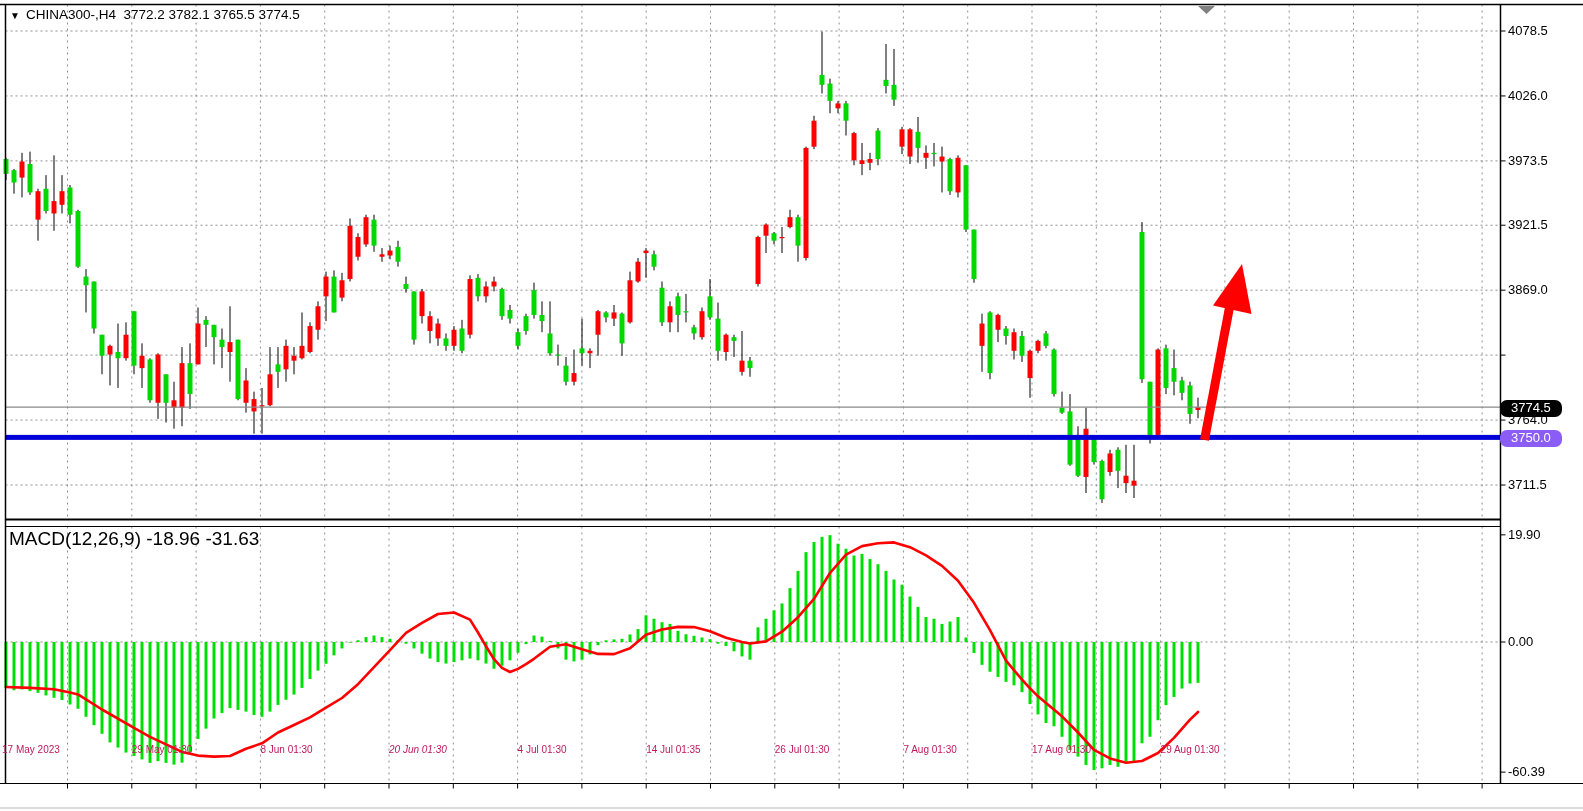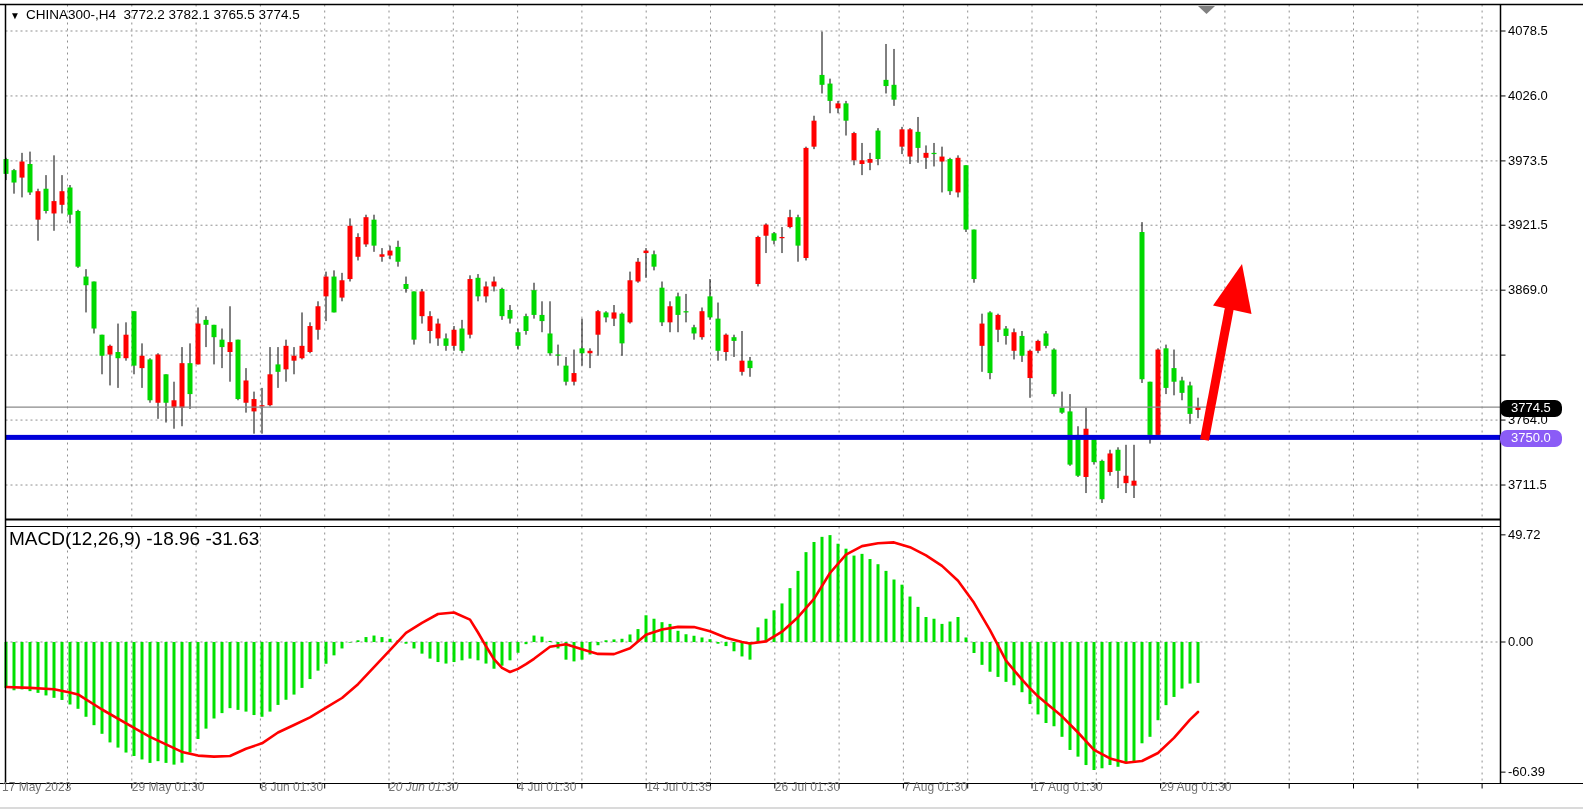--- a/index.html
+++ b/index.html
@@ -4,21 +4,21 @@
 <style>
   html,body{margin:0;padding:0;background:#fff;}
   #window{position:relative;width:1583px;height:811px;background:#fff;overflow:hidden;
           font-family:"Liberation Sans",sans-serif;}
   #chart-svg{position:absolute;left:0;top:0;}
   .overlay-label{position:absolute;font-size:19px;color:#000;white-space:nowrap;}
   #title-bar{left:10px;top:7px;font-size:13.5px;}
   #title-bar .tri{font-size:10px;margin-right:6px;cursor:pointer;}
   #macd-label{left:9px;top:528px;}
   .axis-label{position:absolute;font-size:13px;color:#000;white-space:nowrap;}
-  .date-label{position:absolute;font-size:12px;color:#737373;white-space:nowrap;top:780px;}
+  .date-label{position:absolute;font-size:10px;color:#be185d;white-space:nowrap;top:744px;}
   .price-marker{position:absolute;left:1500px;width:62px;height:17px;color:#fff;
                 font-size:13px;line-height:15px;padding-left:11px;box-sizing:border-box;border-radius:7px;}
   #current-price-marker{background:#000;}
   #level-price-marker{background:#8b5cf6;}
 </style>
 </head>
 <body>
 
 <div id="window">
   <svg id="chart-svg" width="1583" height="811">
@@ -586,21 +586,21 @@
       <span class="axis-label" style="left: 1508px; top: 23px;">4078.5</span>
       <span class="axis-label" style="left: 1508px; top: 87.9477px;">4026.0</span>
       <span class="axis-label" style="left: 1508px; top: 152.895px;">3973.5</span>
       <span class="axis-label" style="left: 1508px; top: 217.225px;">3921.5</span>
       <span class="axis-label" style="left: 1508px; top: 282.172px;">3869.0</span>
       <span class="axis-label" style="left: 1598px; top: 347.12px;">3816.5</span>
       <span class="axis-label" style="left: 1508px; top: 412.068px;">3764.0</span>
       <span class="axis-label" style="left: 1508px; top: 477.016px;">3711.5</span>
     </div>
   <div id="macd-axis">
-      <span class="axis-label" style="left: 1508px; top: 526.853px;">49.72</span>
+      <span class="axis-label" style="left: 1508px; top: 526.853px;">19.90</span>
       <span class="axis-label" style="left: 1508px; top: 634px;">0.00</span>
       <span class="axis-label" style="left: 1508px; top: 764.14px;">-60.39</span>
     </div>
   <div id="date-axis">
       <span class="date-label" style="left: 2px;">17 May 2023</span>
       <span class="date-label" style="left: 131.8px;">29 May 01:30</span>
       <span class="date-label" style="left: 260.4px;">8 Jun 01:30</span>
       <span class="date-label" style="left: 389px; font-style: italic;">20 Jun 01:30</span>
       <span class="date-label" style="left: 517.6px;">4 Jul 01:30</span>
       <span class="date-label" style="left: 646.2px;">14 Jul 01:35</span>

